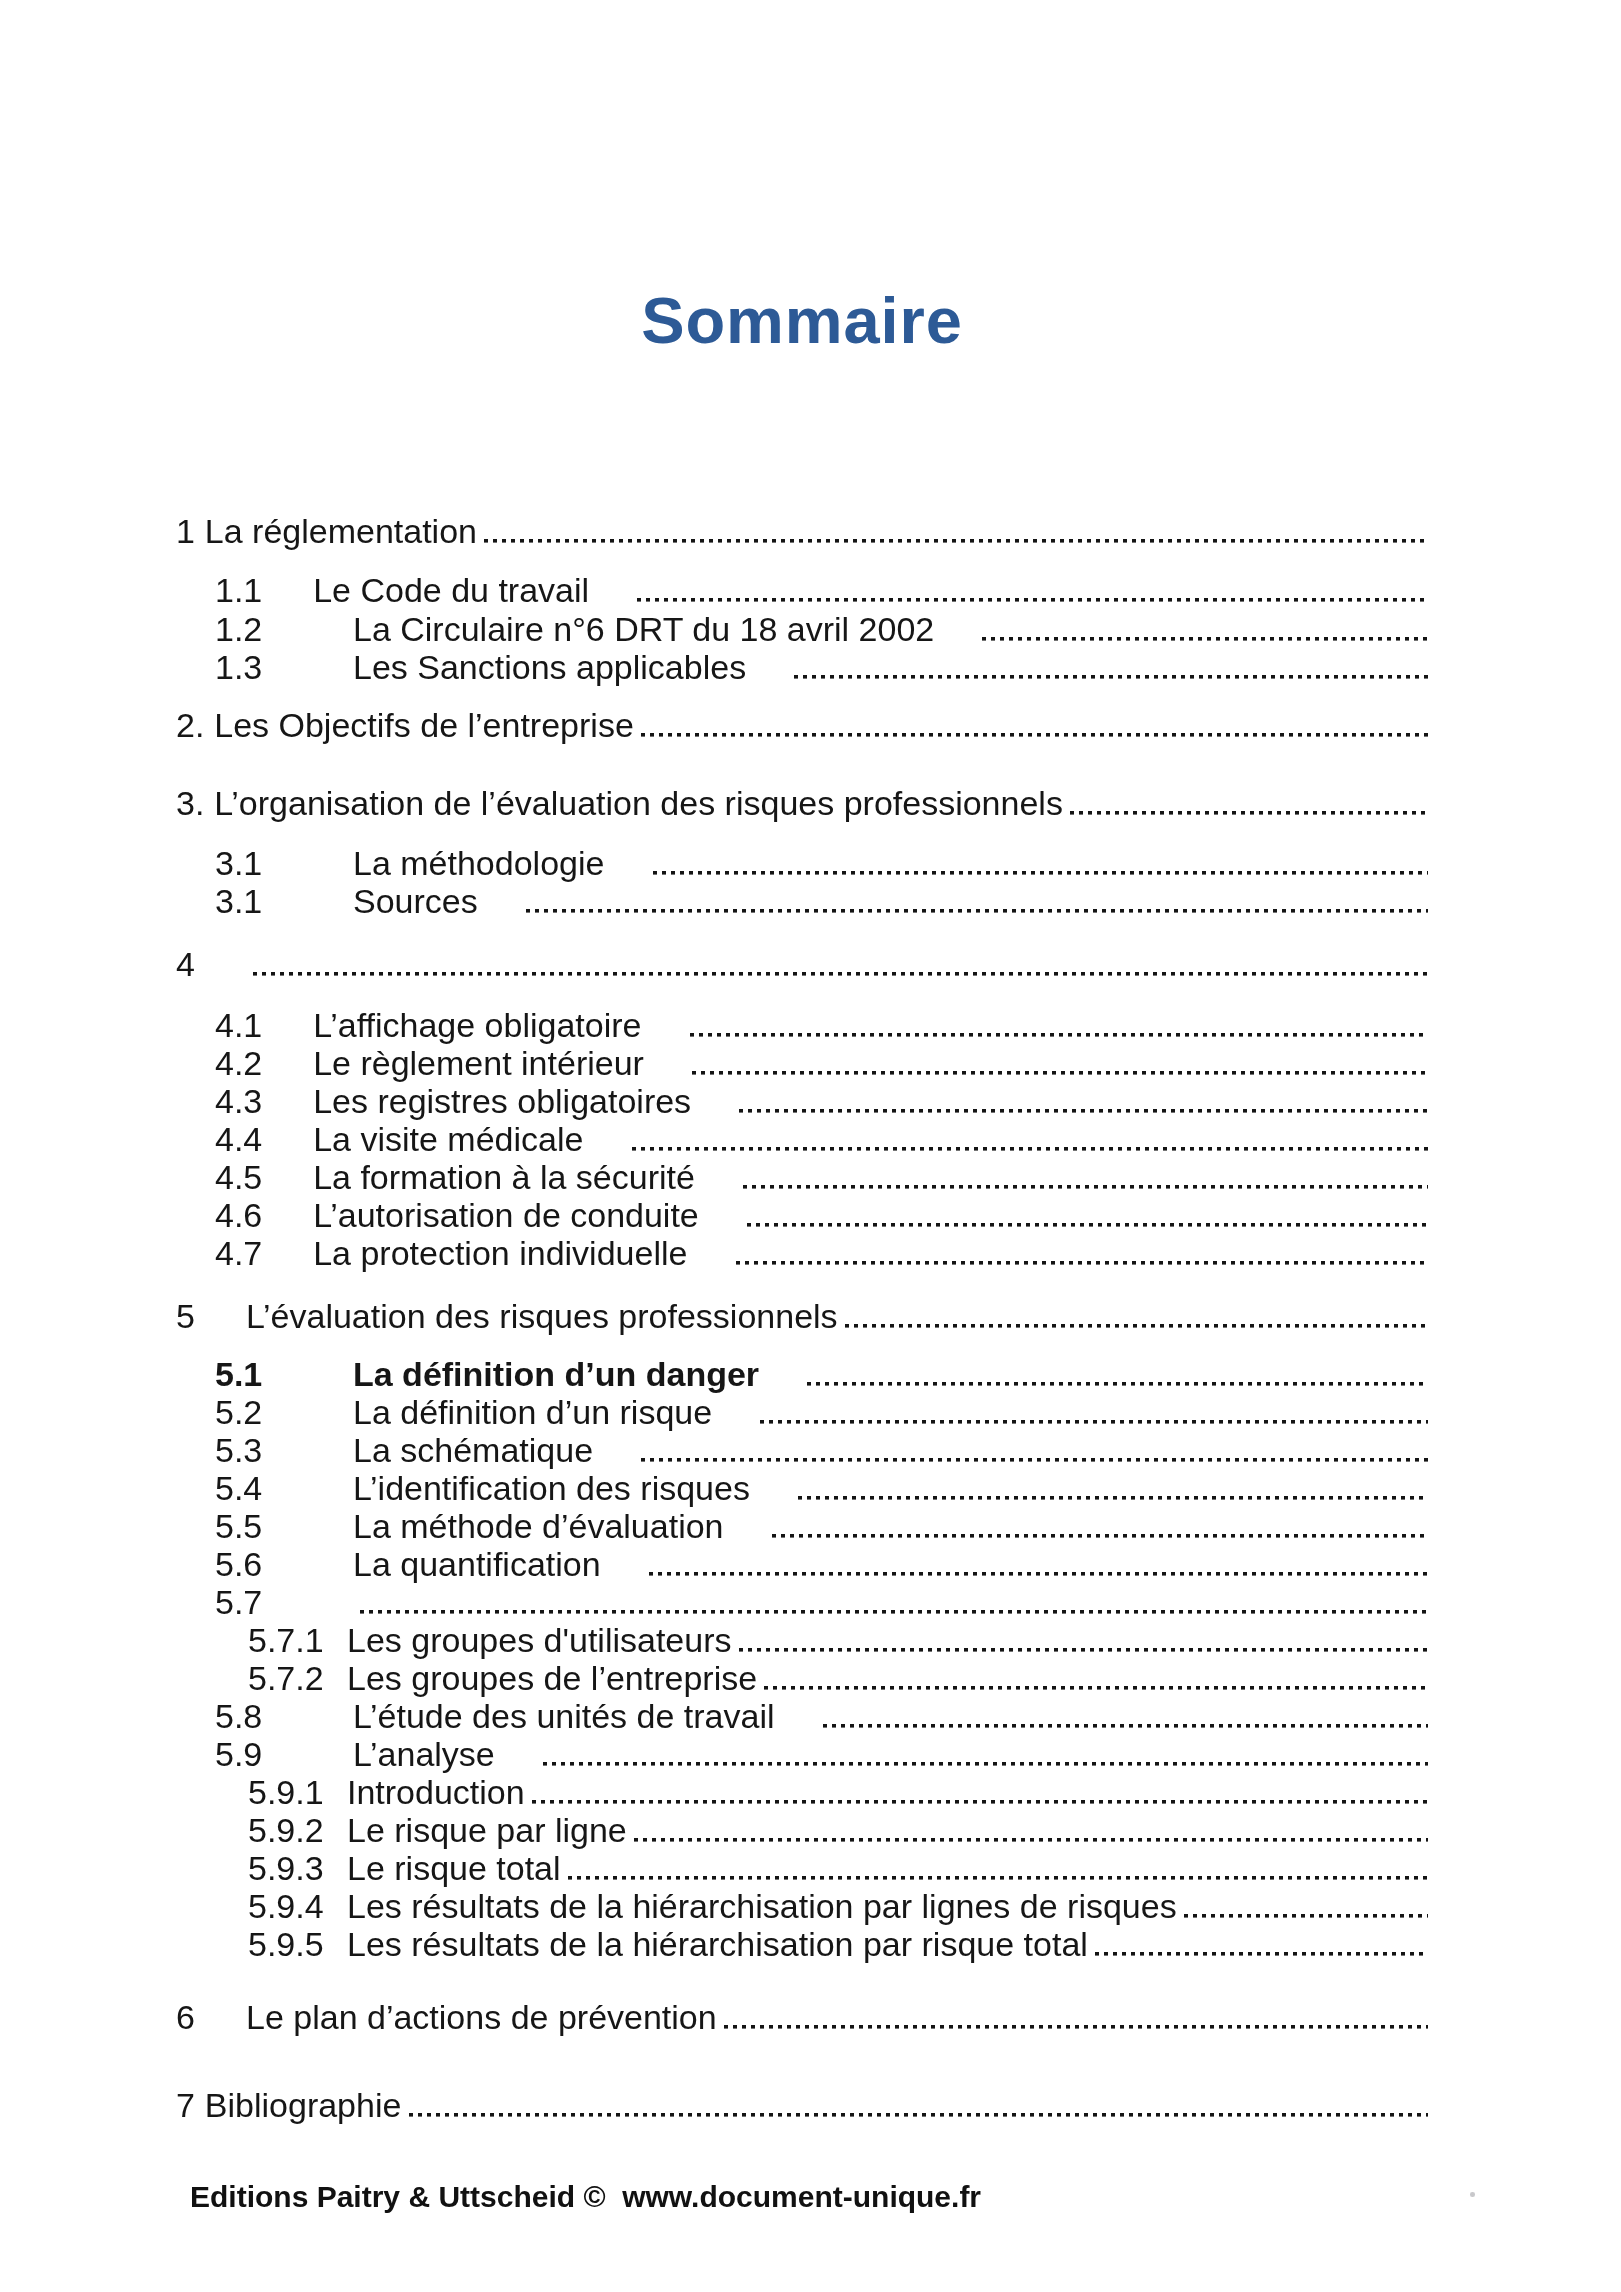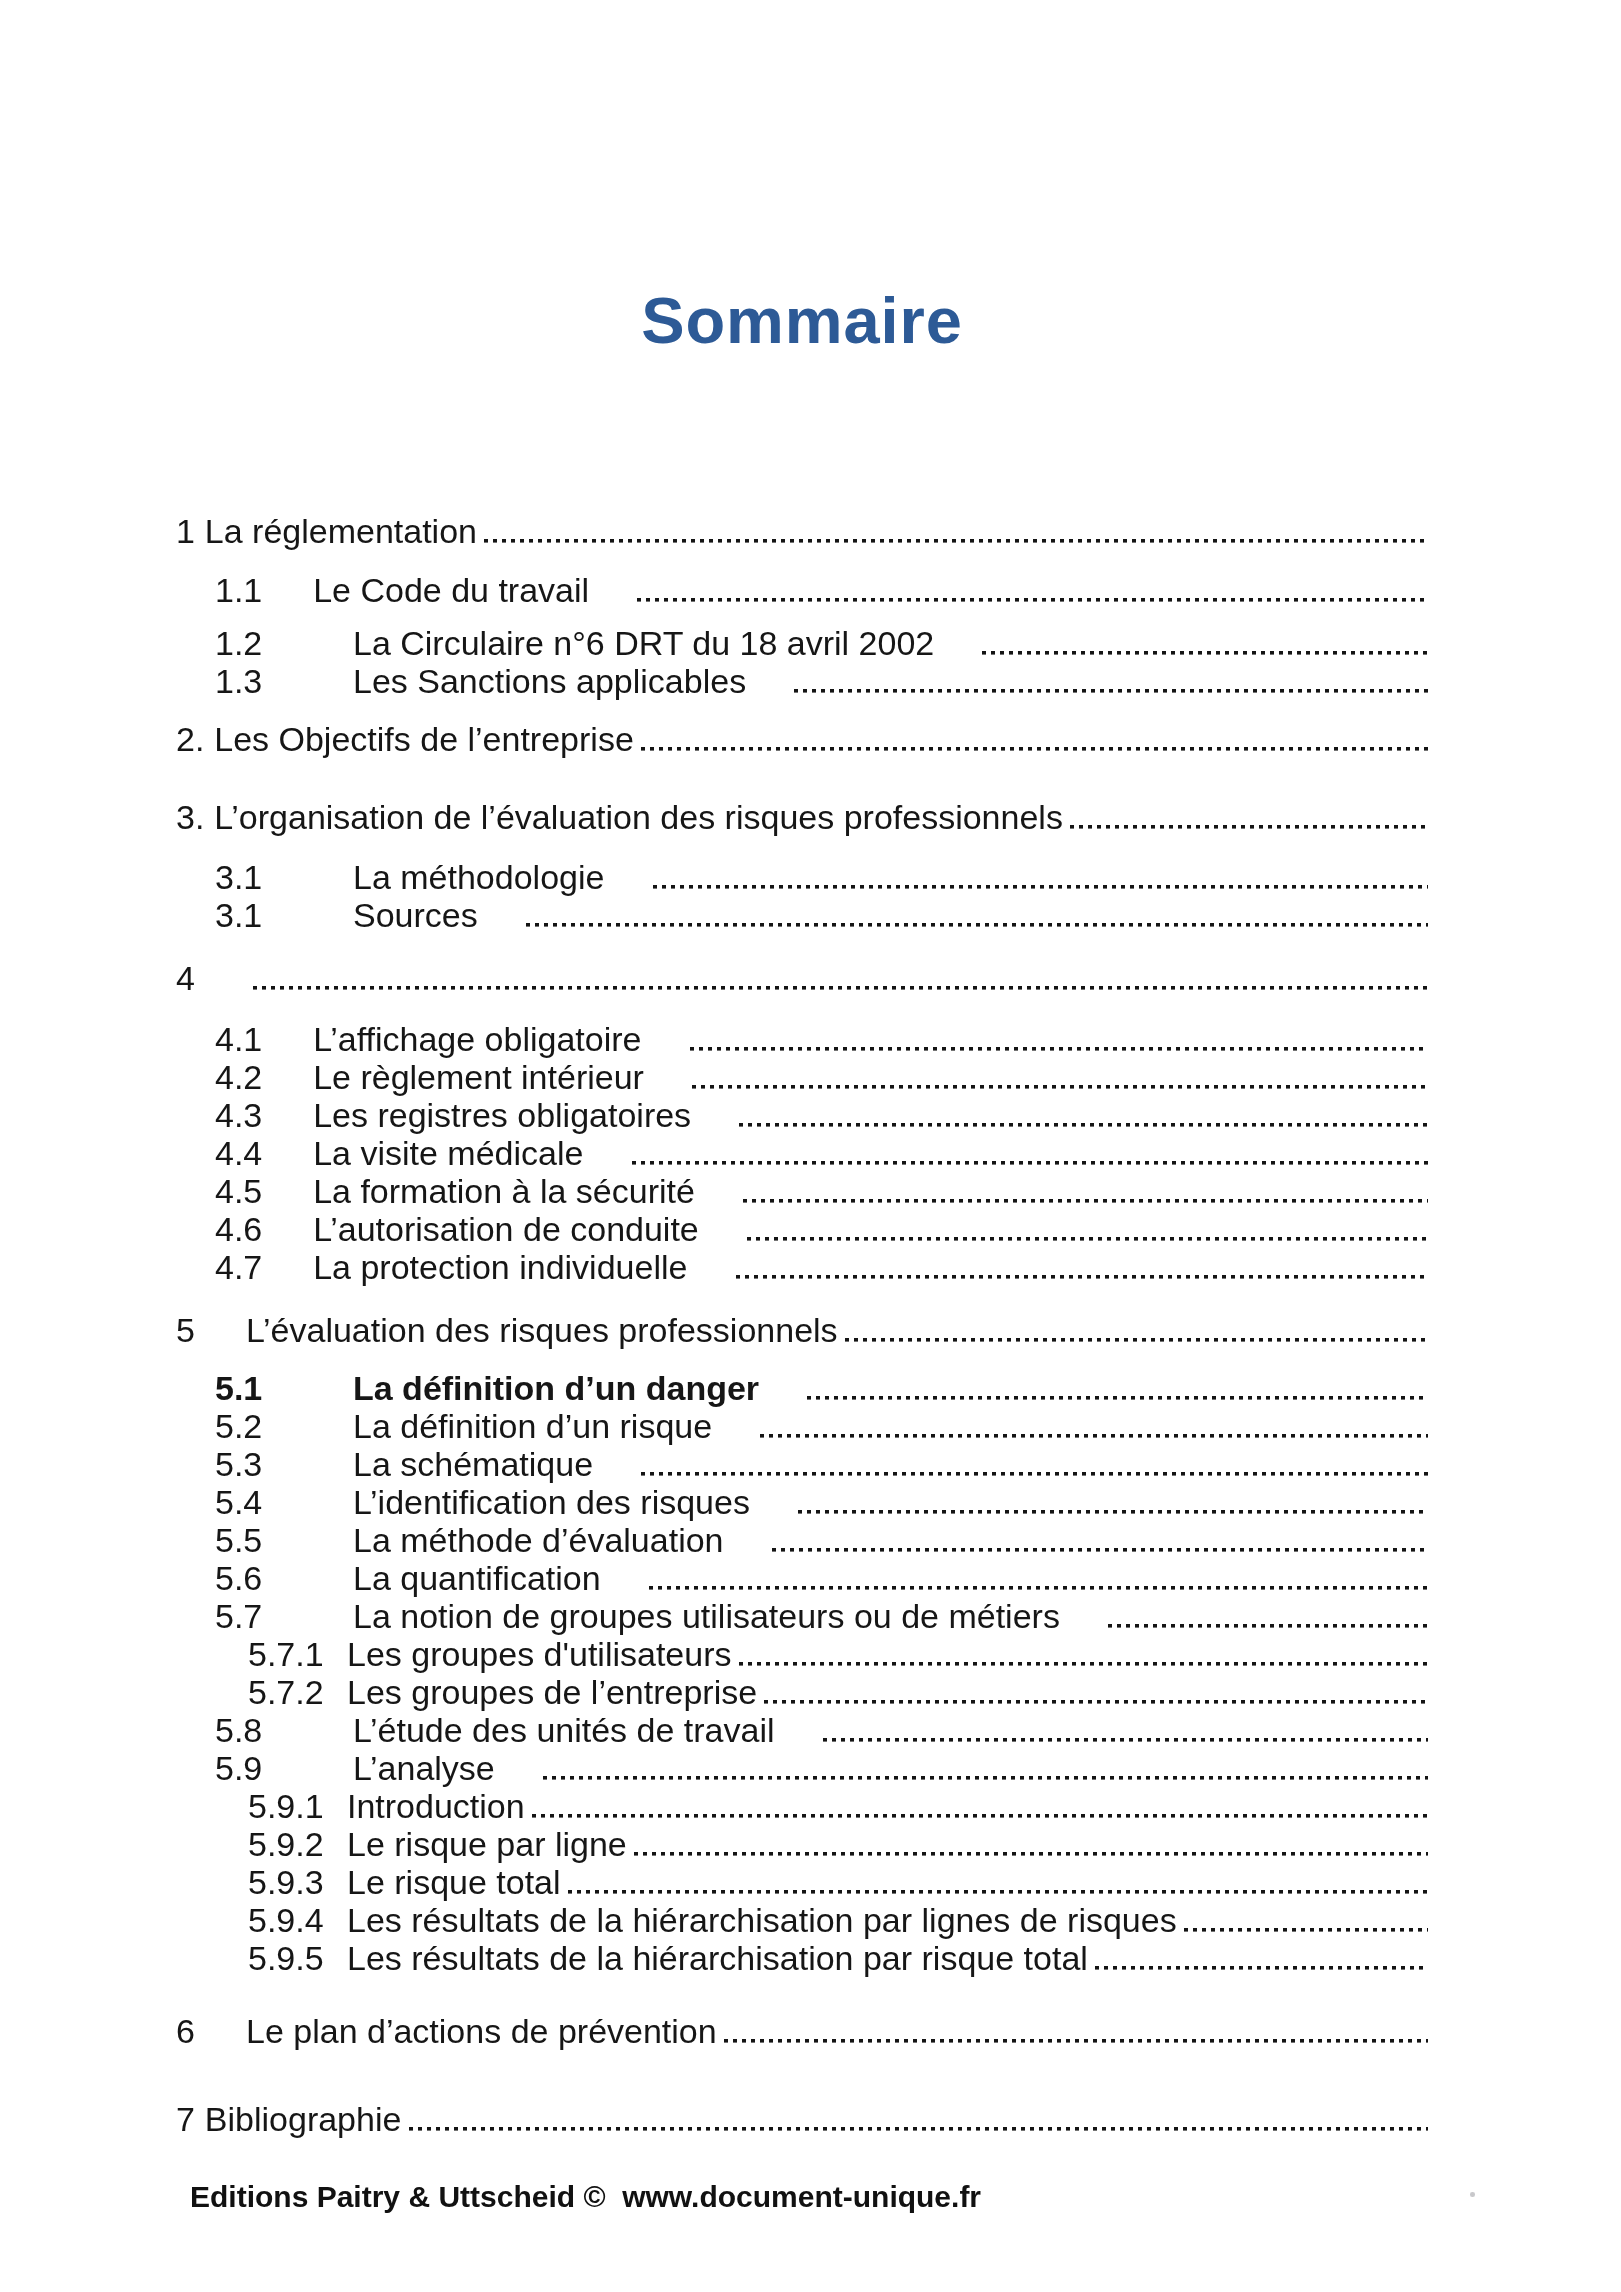--- a/index.html
+++ b/index.html
@@ -88,21 +88,21 @@
       <div class="toc-row lv0">
         <span class="num">1</span>
         <span class="label">La réglementation</span>
         <span class="leader"></span>
       </div>
       <div class="toc-row lv1" style="margin-top: 20.6px;">
         <span class="num">1.1</span>
         <span class="label">Le Code du travail</span>
         <span class="leader"></span>
       </div>
-      <div class="toc-row lv1 tab" style="margin-top: 15px;">
+      <div class="toc-row lv1 tab" style="margin-top: 1px;">
         <span class="num">1.2</span>
         <span class="label">La Circulaire n°6 DRT du 18 avril 2002</span>
         <span class="leader"></span>
       </div>
       <div class="toc-row lv1 tab">
         <span class="num">1.3</span>
         <span class="label">Les Sanctions applicables</span>
         <span class="leader"></span>
       </div>
       <div class="toc-row lv0" style="margin-top: 20.6px;">
@@ -194,21 +194,20 @@
         <span class="label">La méthode d’évaluation</span>
         <span class="leader"></span>
       </div>
       <div class="toc-row lv1 tab">
         <span class="num">5.6</span>
         <span class="label">La quantification</span>
         <span class="leader"></span>
       </div>
       <div class="toc-row lv1 tab">
         <span class="num">5.7</span>
-        <span class="label">La notion de groupes utilisateurs ou de métiers</span>
         <span class="leader"></span>
       </div>
       <div class="toc-row lv2 tab">
         <span class="num">5.7.1</span>
         <span class="label">Les groupes d'utilisateurs</span>
         <span class="leader"></span>
       </div>
       <div class="toc-row lv2 tab">
         <span class="num">5.7.2</span>
         <span class="label">Les groupes de l’entreprise</span>

